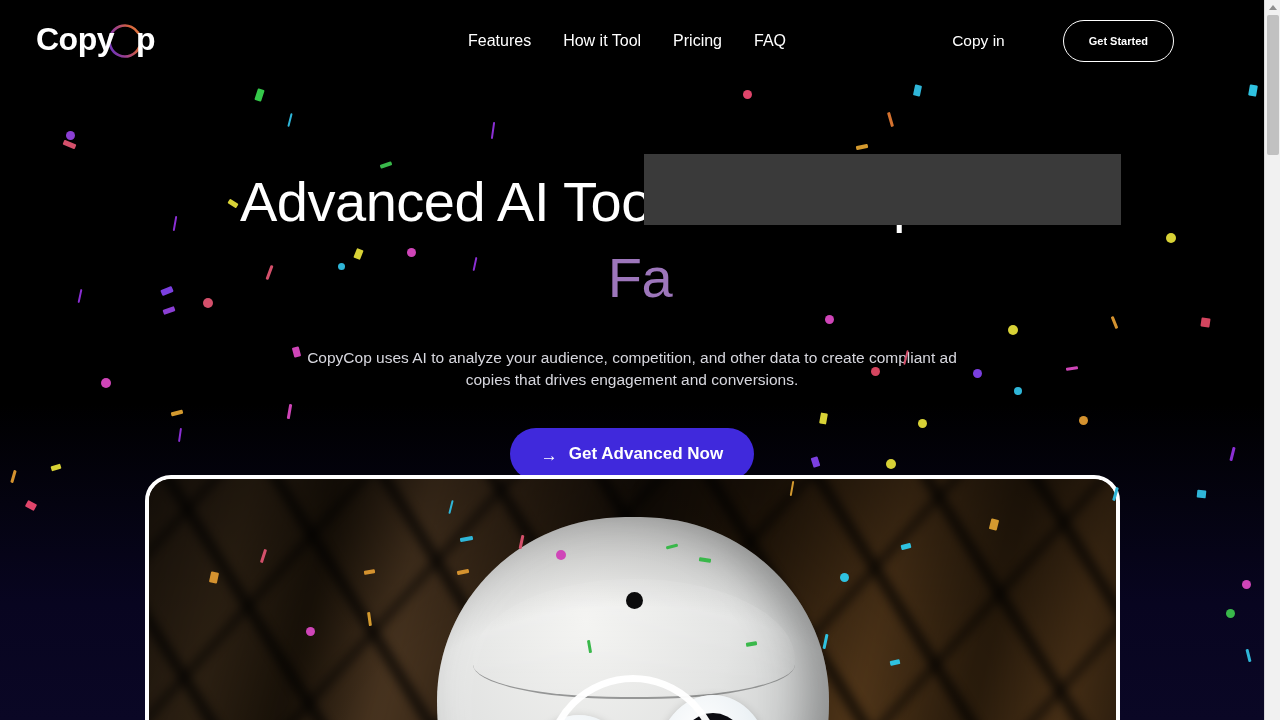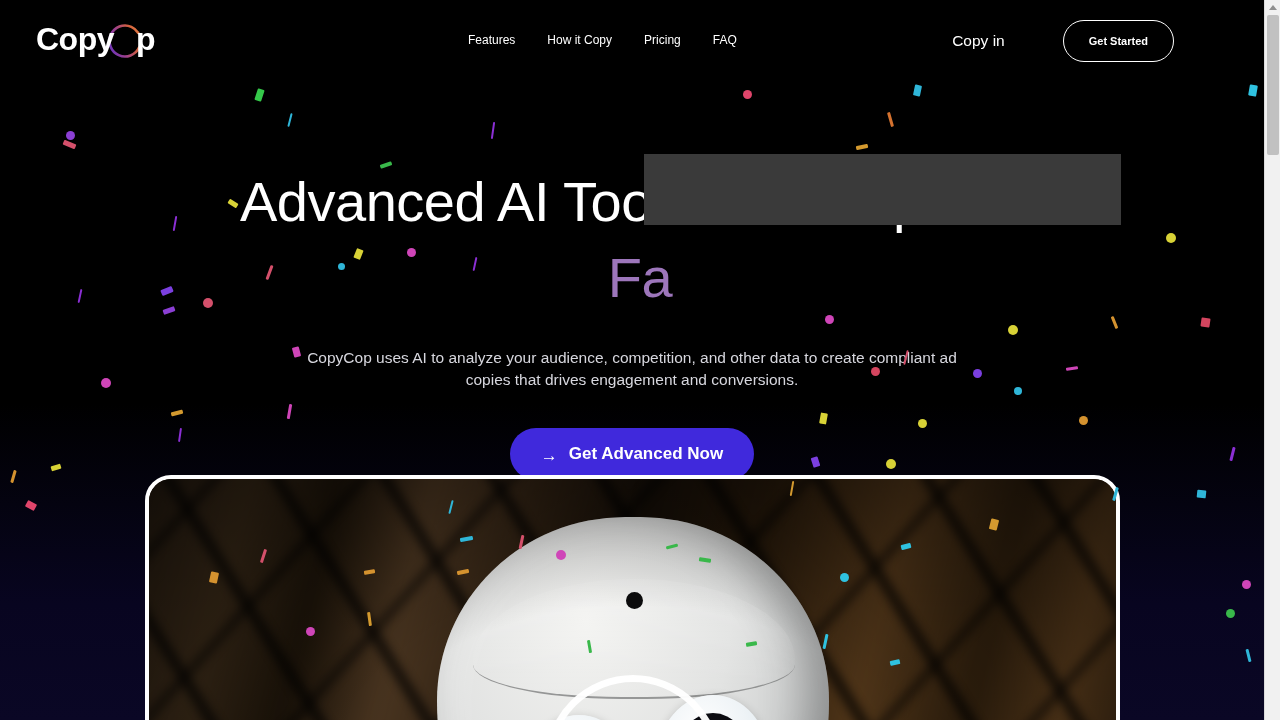--- a/index.html
+++ b/index.html
@@ -85,21 +85,21 @@
   .main-nav {
     position: absolute;
     left: 468px;
     top: 30px;
     display: flex;
     gap: 32px;
     align-items: center;
   }
   .nav-link {
     color: #ffffff;
-    font-size: 12px;
+    font-size: 16px;
     text-decoration: none;
     line-height: 21px;
     white-space: nowrap;
     cursor: pointer;
   }
 
   .header-actions {
     position: absolute;
     right: 54px;
     top: 20px;
@@ -383,21 +383,21 @@
                 <stop offset="100%" stop-color="#e88a48"></stop>
               </linearGradient>
             </defs>
             <circle cx="20" cy="20" r="15.5" fill="none" stroke="url(#ringGrad)" stroke-width="2.6" stroke-linecap="round" stroke-dasharray="82 15" transform="rotate(24 20 20)"></circle>
           </svg></span><span class="brand-word-b">p</span>
       </span>
     </a>
 
     <nav class="main-nav">
       <a class="nav-link">Features</a>
-      <a class="nav-link">How it Copy</a>
+      <a class="nav-link">How it Tool</a>
       <a class="nav-link">Pricing</a>
       <a class="nav-link">FAQ</a>
     </nav>
 
     <div class="header-actions">
       <a class="signin-link">Copy in</a>
       <button class="btn-outline">Get Started</button>
     </div>
   </header>
 

